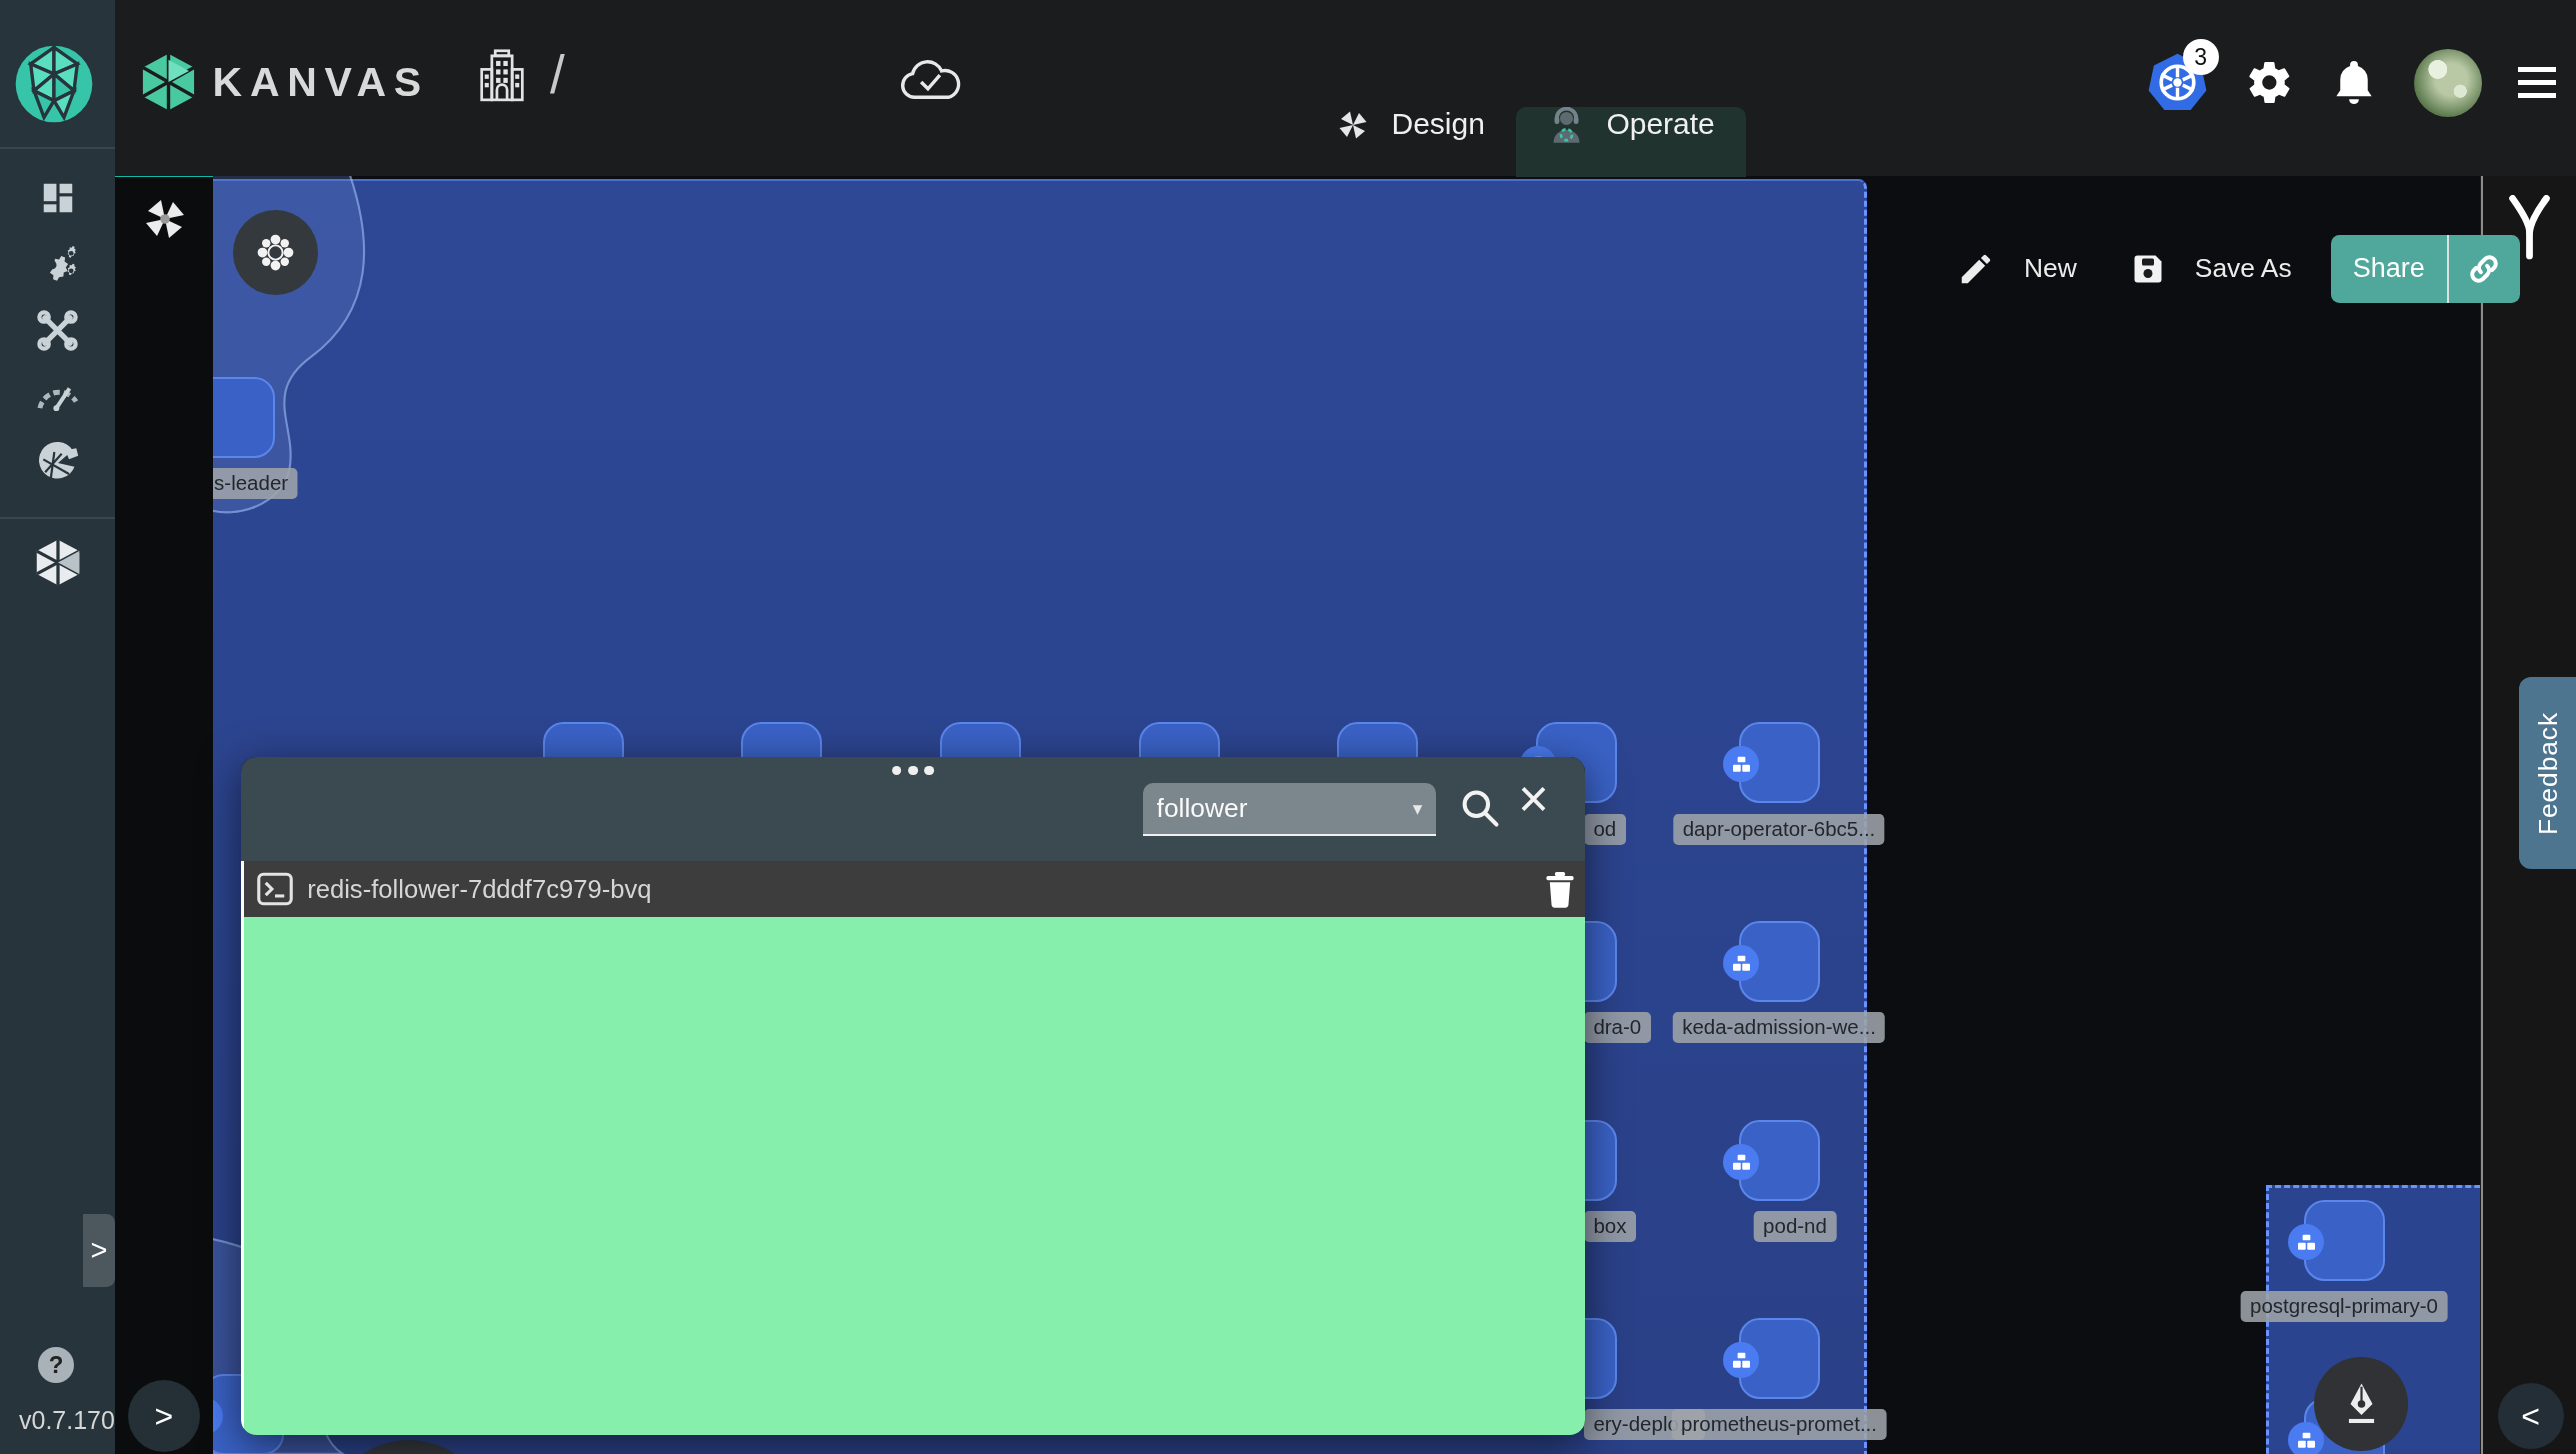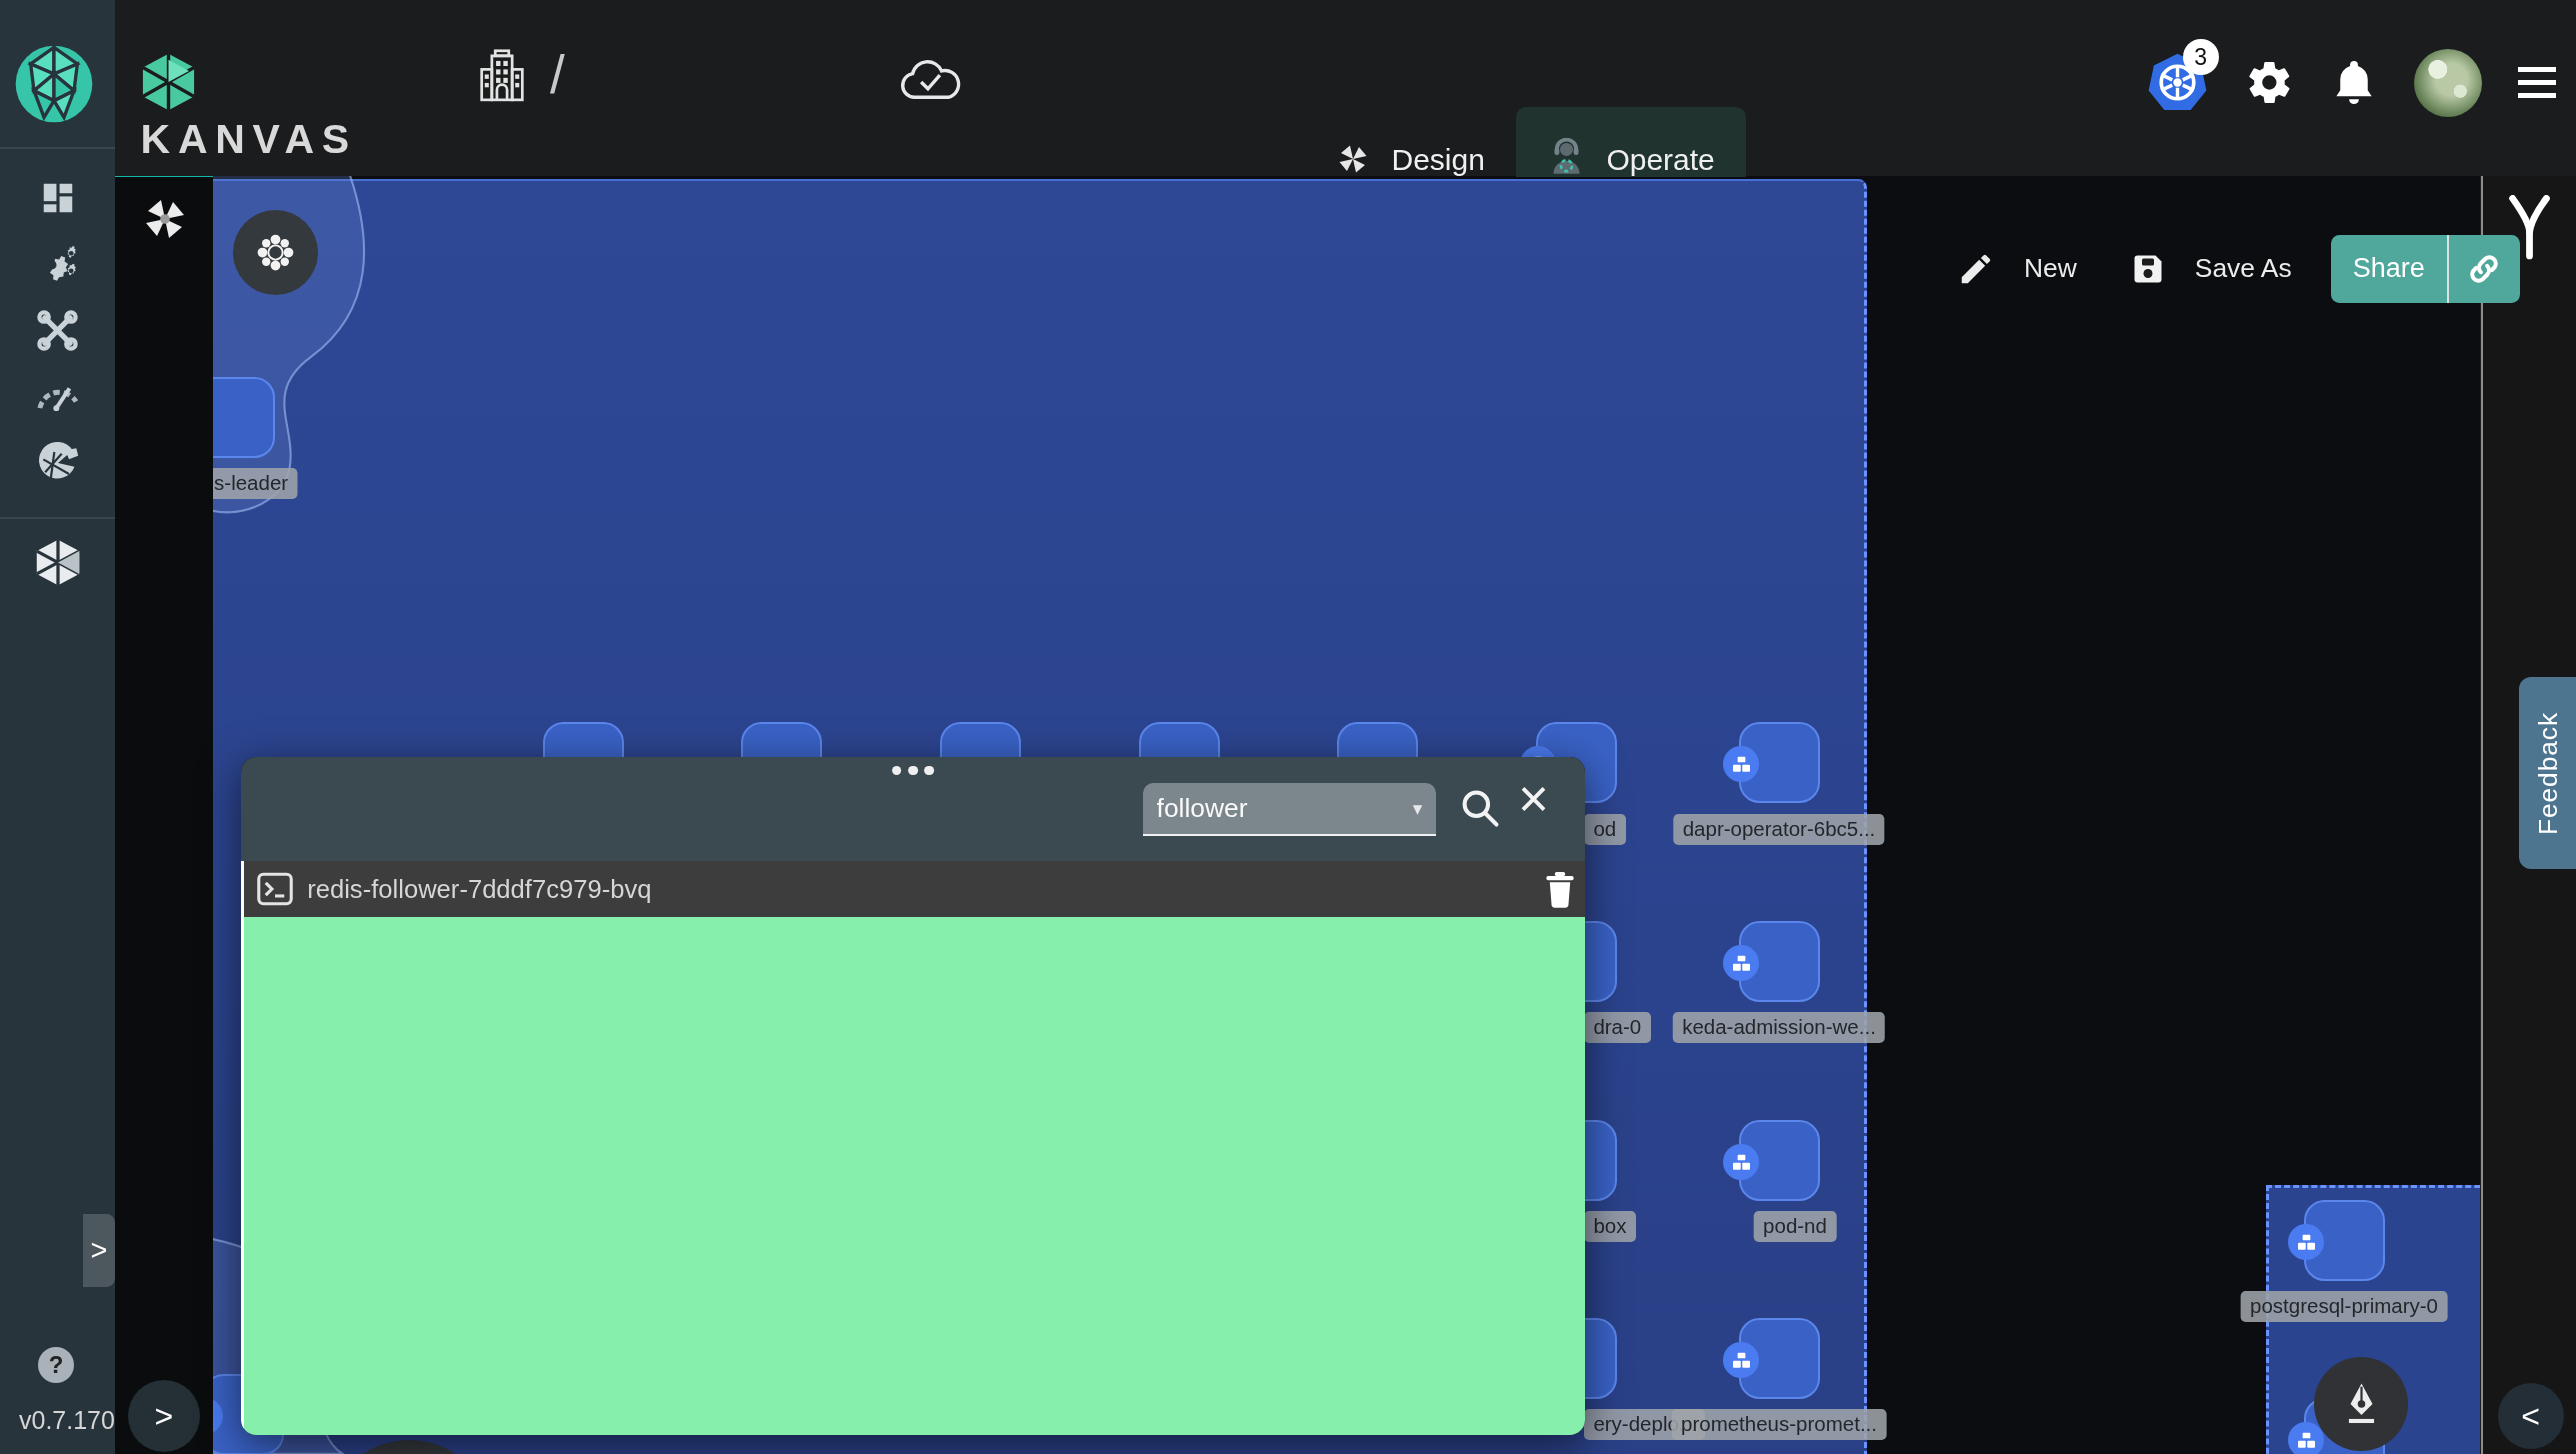--- a/index.html
+++ b/index.html
@@ -12,32 +12,32 @@
   .sb-divider { position:absolute; left:0; width:115px; height:1.7px; background:#3a454c; }
   .sb-icon { position:absolute; left:0; width:115px; display:flex; justify-content:center; align-items:center; color:#c9d2d7; }
   #sb-handle { position:absolute; left:83px; top:1214px; width:32px; height:73px; background:#4d575e;
     border-radius:0 8.5px 8.5px 0; color:#fff; font-size:29px; display:flex; align-items:center; justify-content:center; z-index:31;}
   #help-btn { position:absolute; left:38px; top:1347px; width:36px; height:36px; border-radius:50%;
     background:#a9b2b8; color:#222; font-size:24px; font-weight:bold; display:flex; align-items:center; justify-content:center; }
   #version { position:absolute; left:19px; top:1406px; font-size:25px; color:#d6d6d6; }
 
   
   #topbar { position:absolute; left:115px; top:0; width:2461px; height:176px; background:#1a1c1d; z-index:20; }
-  #brand { position:absolute; left:25.6px; top:53px; display:flex; gap:5px;flex-direction:column; }
+  #brand { position:absolute; left:25.6px; top:53px; display:flex; align-items:center; gap:17px; }
   #brand-text { font-size:41px; font-weight:bold; letter-spacing:7.7px; color:#d9d9d9; }
   #crumb-building { position:absolute; left:365px; top:49px; }
   #crumb-slash { position:absolute; left:435px; top:44px; font-size:53px; font-weight:300; color:#c9c9c9; }
   #name-block { position:absolute; left:488px; top:51px; }
   #name-label { font-size:19.6px; color:#c4c4c4; }
   #view-name { font-size:29px; color:#ececec; margin-top:6.8px; }
   #name-underline { width:266px; height:1.7px; background:#d2d2d2; margin-top:12px; }
   #cloud-saved { position:absolute; left:784px; top:58px; }
 
   #tabs { position:absolute; left:1189px; top:107px; height:70px; display:flex; align-items:center; }
-  .tab { display:flex; align-items:flex-end; gap:20.5px; padding:0 31px; height:70px; color:#f0f0f0; font-size:30px; }
+  .tab { display:flex; align-items:flex-start; gap:20.5px; padding:0 31px; height:70px; color:#f0f0f0; font-size:30px; }
   #tab-operate { background:#20332f; border-radius:10.2px 10.2px 0 0; }
 
   #tb-icons { position:absolute; right:20.5px; top:44px; display:flex; align-items:center; gap:36px; height:77px; }
   #k8s-wrap { position:relative; width:63px; height:63px; }
   #k8s-badge { position:absolute; right:-10.2px; top:-12px; width:36px; height:36px; background:#fff; color:#111;
     border-radius:50%; font-size:23px; display:flex; align-items:center; justify-content:center; }
   #avatar { width:68px; height:68px; border-radius:50%;
     background:radial-gradient(circle at 35% 30%, #e8f0e0 0 14%, transparent 15%),
                radial-gradient(circle at 68% 62%, #dce8d2 0 10%, transparent 11%),
                radial-gradient(circle at 55% 45%, #b9c9a6 0 30%, #5d7a4e 70%, #3c5c38 100%); }

